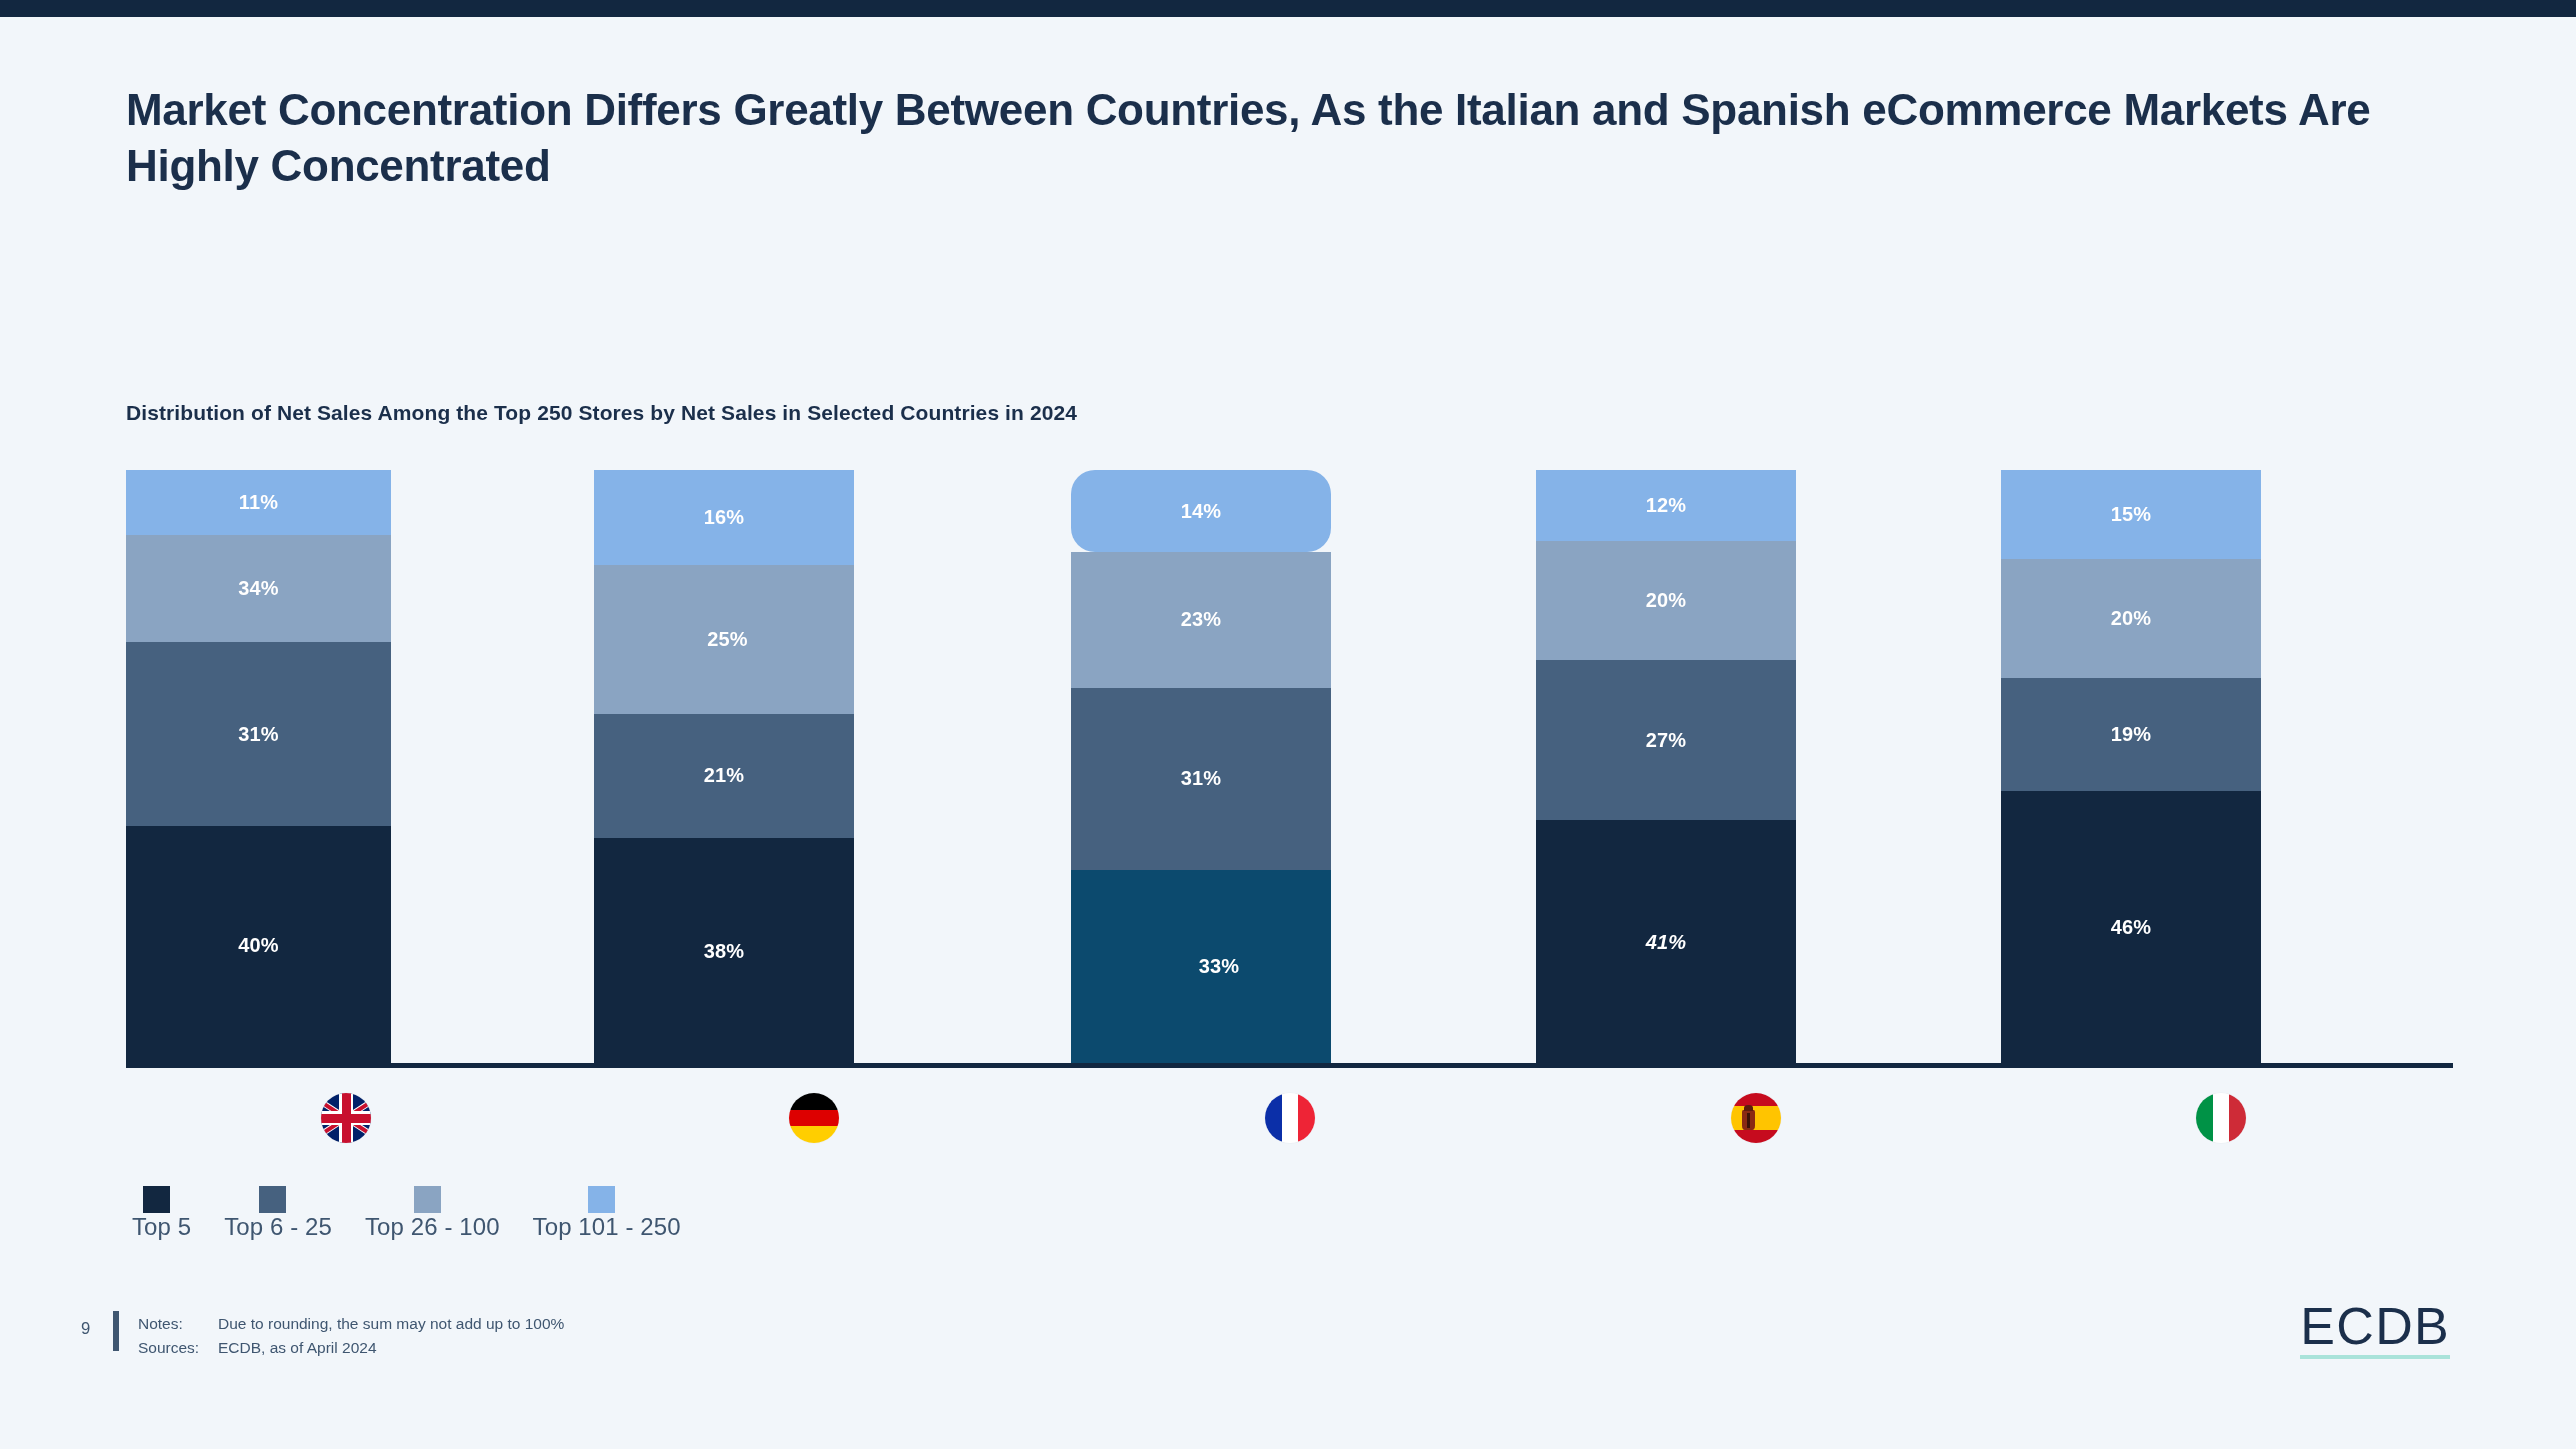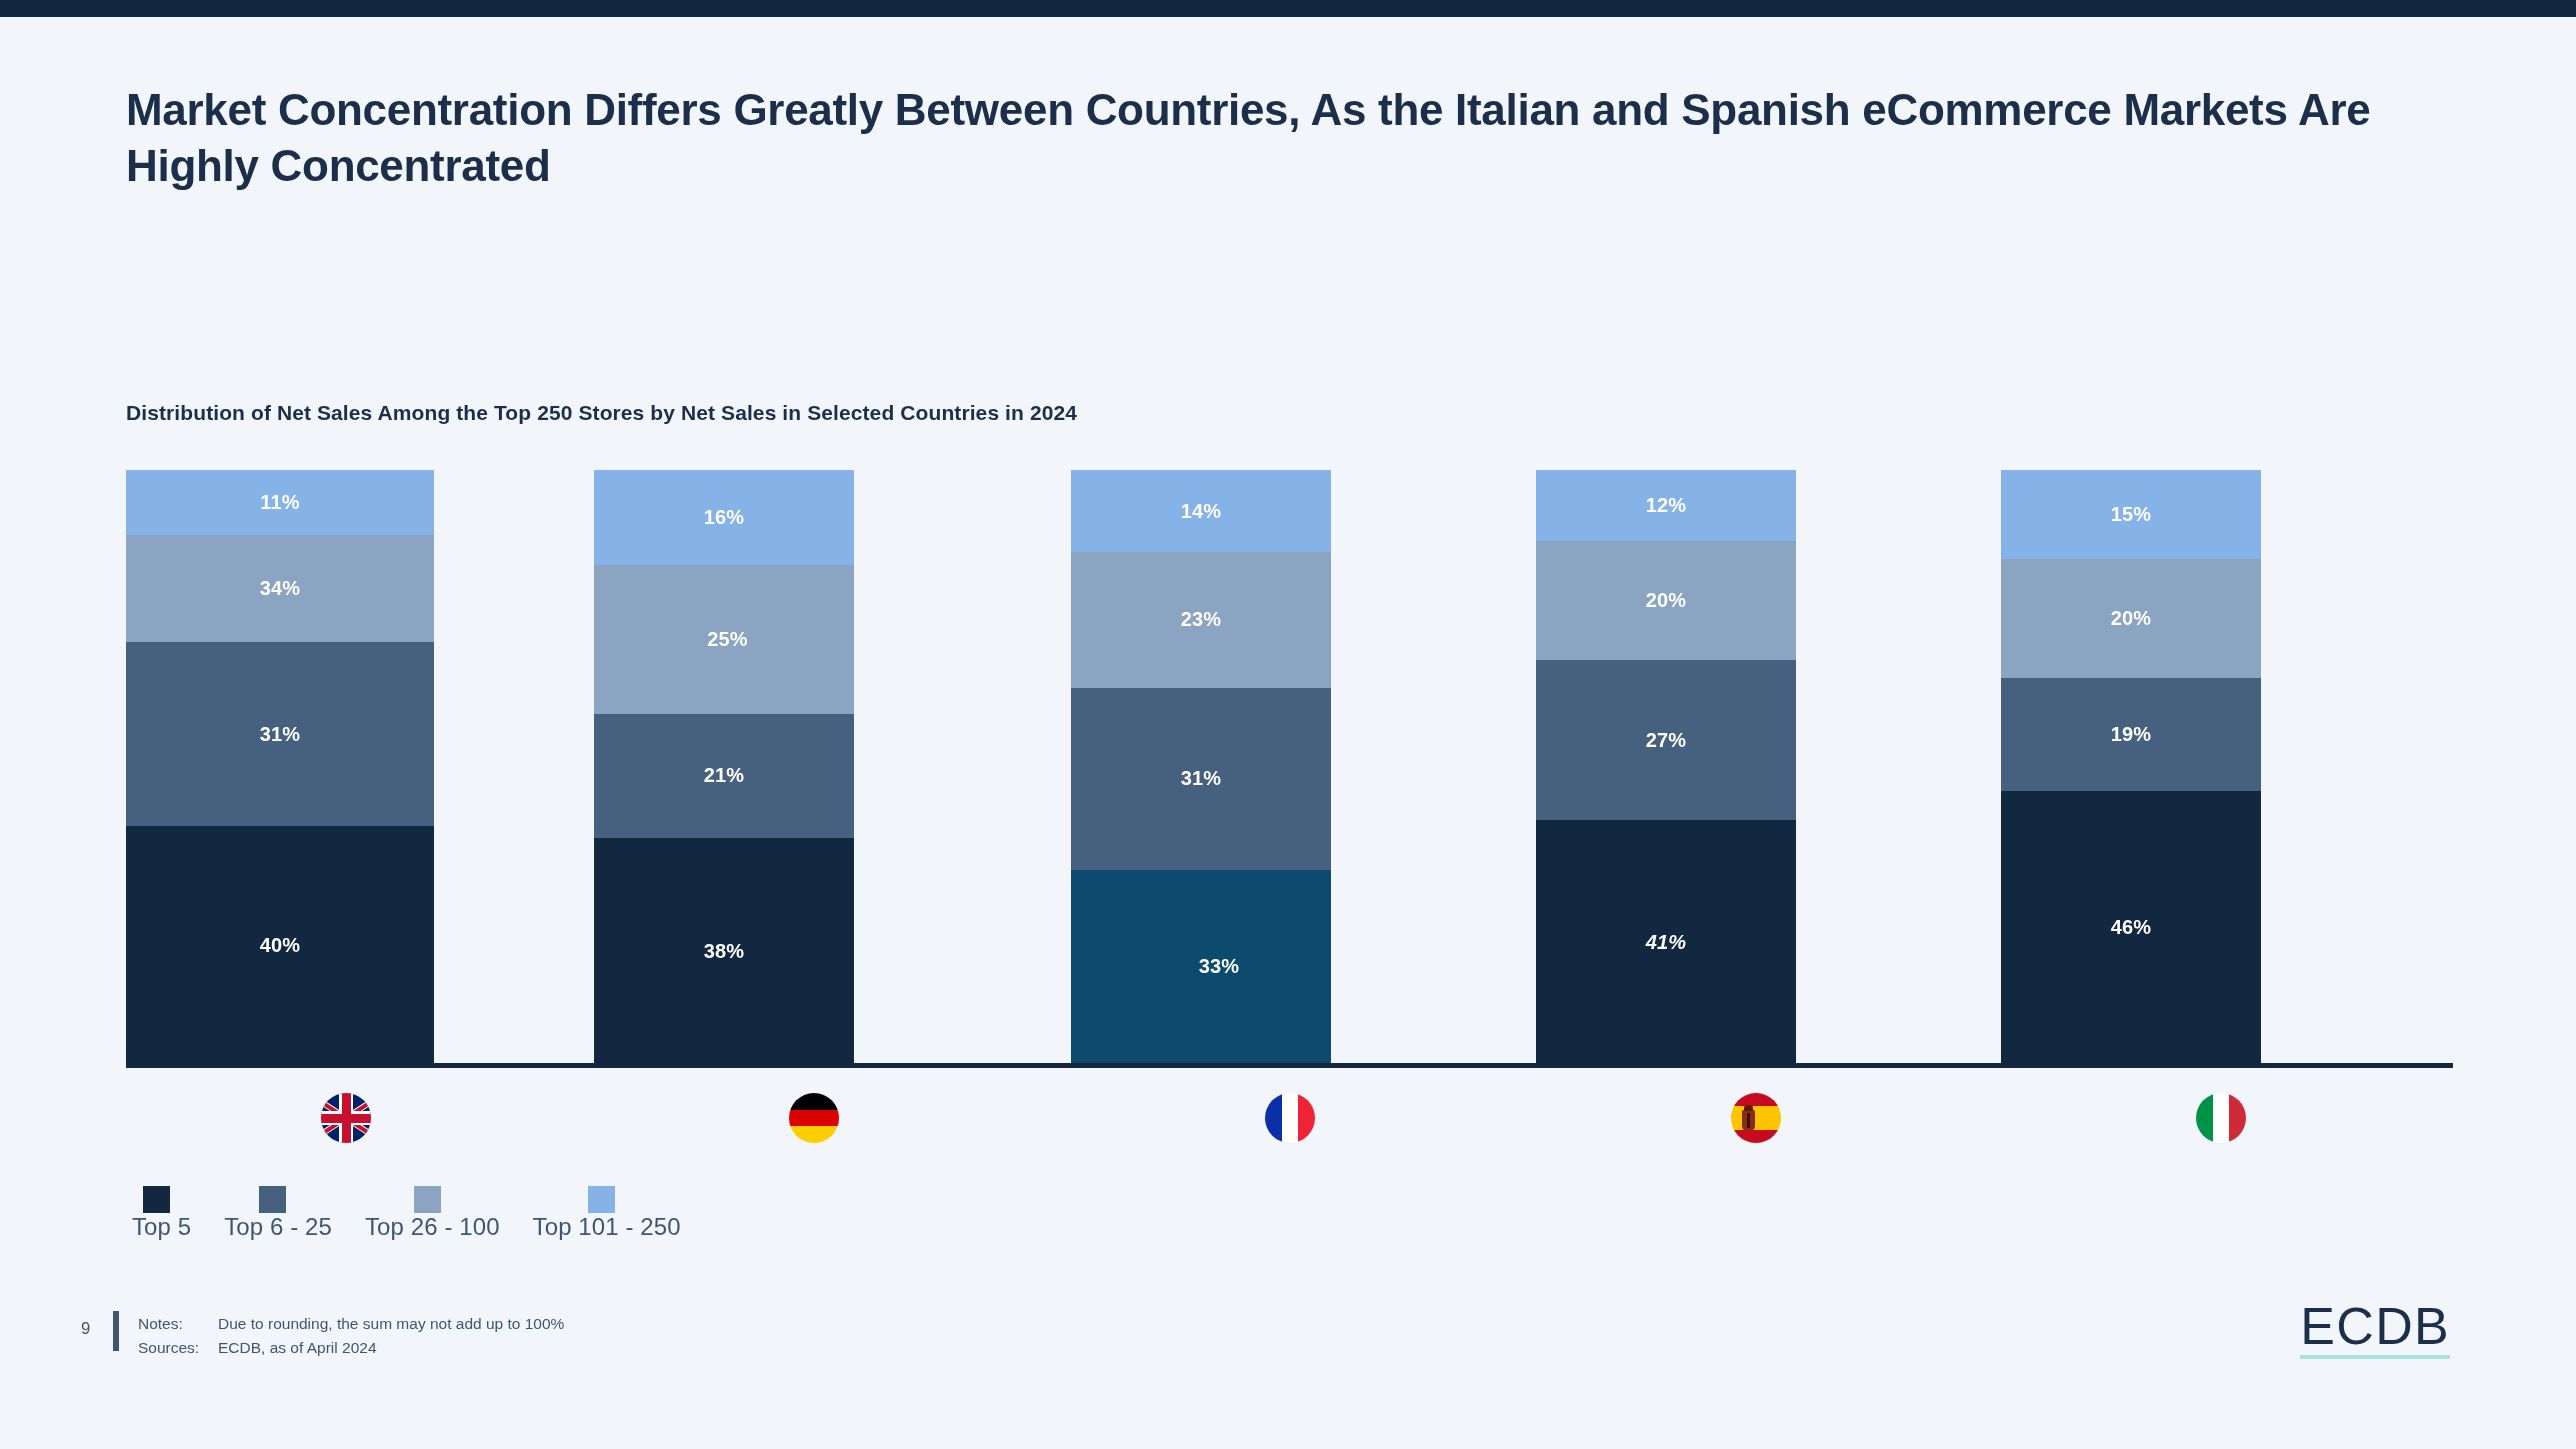--- a/index.html
+++ b/index.html
@@ -139,21 +139,21 @@
 </head>
 <body>
 
 <div id="topbar"></div>
 
 <div id="title">Market Concentration Differs Greatly Between Countries, As the Italian and Spanish eCommerce Markets Are Highly Concentrated</div>
 
 <div id="subtitle">Distribution of Net Sales Among the Top 250 Stores by Net Sales in Selected Countries in 2024</div>
 
 <div id="plot">
-    <div class="bargroup" style="left: 0px; width: 308px;">
+    <div class="bargroup" style="left: 0px; width: 265px;">
       <div class="seg" style="background: rgb(133, 179, 232); flex: 11 0 0px;">
         <span class="lbl">11%</span>
       </div>
       <div class="seg" style="background: rgb(138, 164, 194); flex: 18 0 0px;">
         <span class="lbl">34%</span>
       </div>
       <div class="seg" style="background: rgb(70, 97, 127); flex: 31 0 0px;">
         <span class="lbl">31%</span>
       </div>
       <div class="seg" style="background: rgb(18, 39, 64); flex: 40 0 0px;">
@@ -168,21 +168,21 @@
         <span class="lbl">25%</span>
       </div>
       <div class="seg" style="background: rgb(70, 97, 127); flex: 21 0 0px;">
         <span class="lbl">21%</span>
       </div>
       <div class="seg" style="background: rgb(18, 39, 64); flex: 38 0 0px;">
         <span class="lbl">38%</span>
       </div>
     </div>
     <div class="bargroup" style="left: 945px; width: 260px;">
-      <div class="seg" style="background: rgb(133, 179, 232); flex: 14 0 0px;">
+      <div class="seg" style="background: rgb(133, 179, 232); flex: 14 0 0px; border-radius: 24px;">
         <span class="lbl">14%</span>
       </div>
       <div class="seg" style="background: rgb(138, 164, 194); flex: 23 0 0px;">
         <span class="lbl">23%</span>
       </div>
       <div class="seg" style="background: rgb(70, 97, 127); flex: 31 0 0px;">
         <span class="lbl">31%</span>
       </div>
       <div class="seg" style="background: #0c4a6e; flex: 33 0 0px; padding-left: 36px;">
         <span class="lbl">33%</span>

